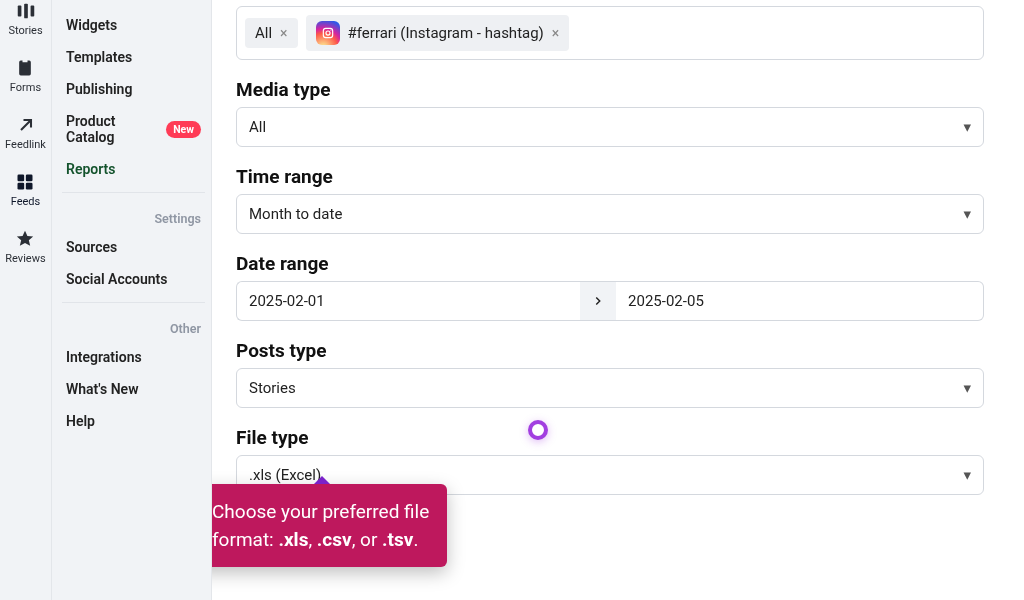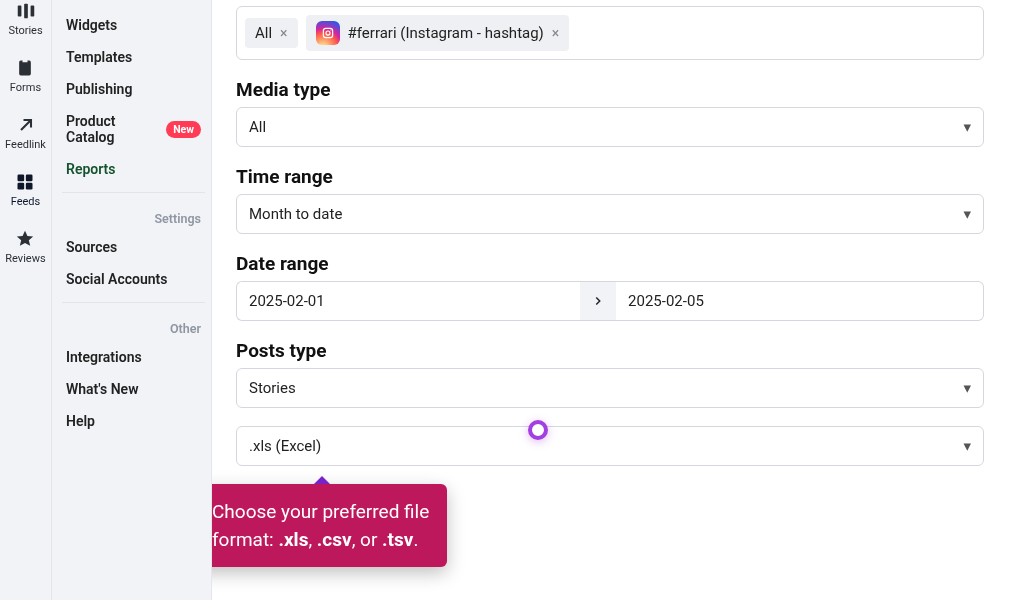--- a/index.html
+++ b/index.html
@@ -325,20 +325,21 @@
 
   <div class="field-group">
     <span class="field-label">Posts type</span>
     <div class="select">
       <span>Stories</span>
       <span class="chev">▾</span>
     </div>
   </div>
 
   <div class="field-group">
+    <span class="field-label">File type</span>
     <div class="select">
       <span>.xls (Excel)</span>
       <span class="chev">▾</span>
     </div>
   </div>
 
   <div class="ring"></div>
 
   <div class="tip">
     <span>Choose your preferred file</span><br>

